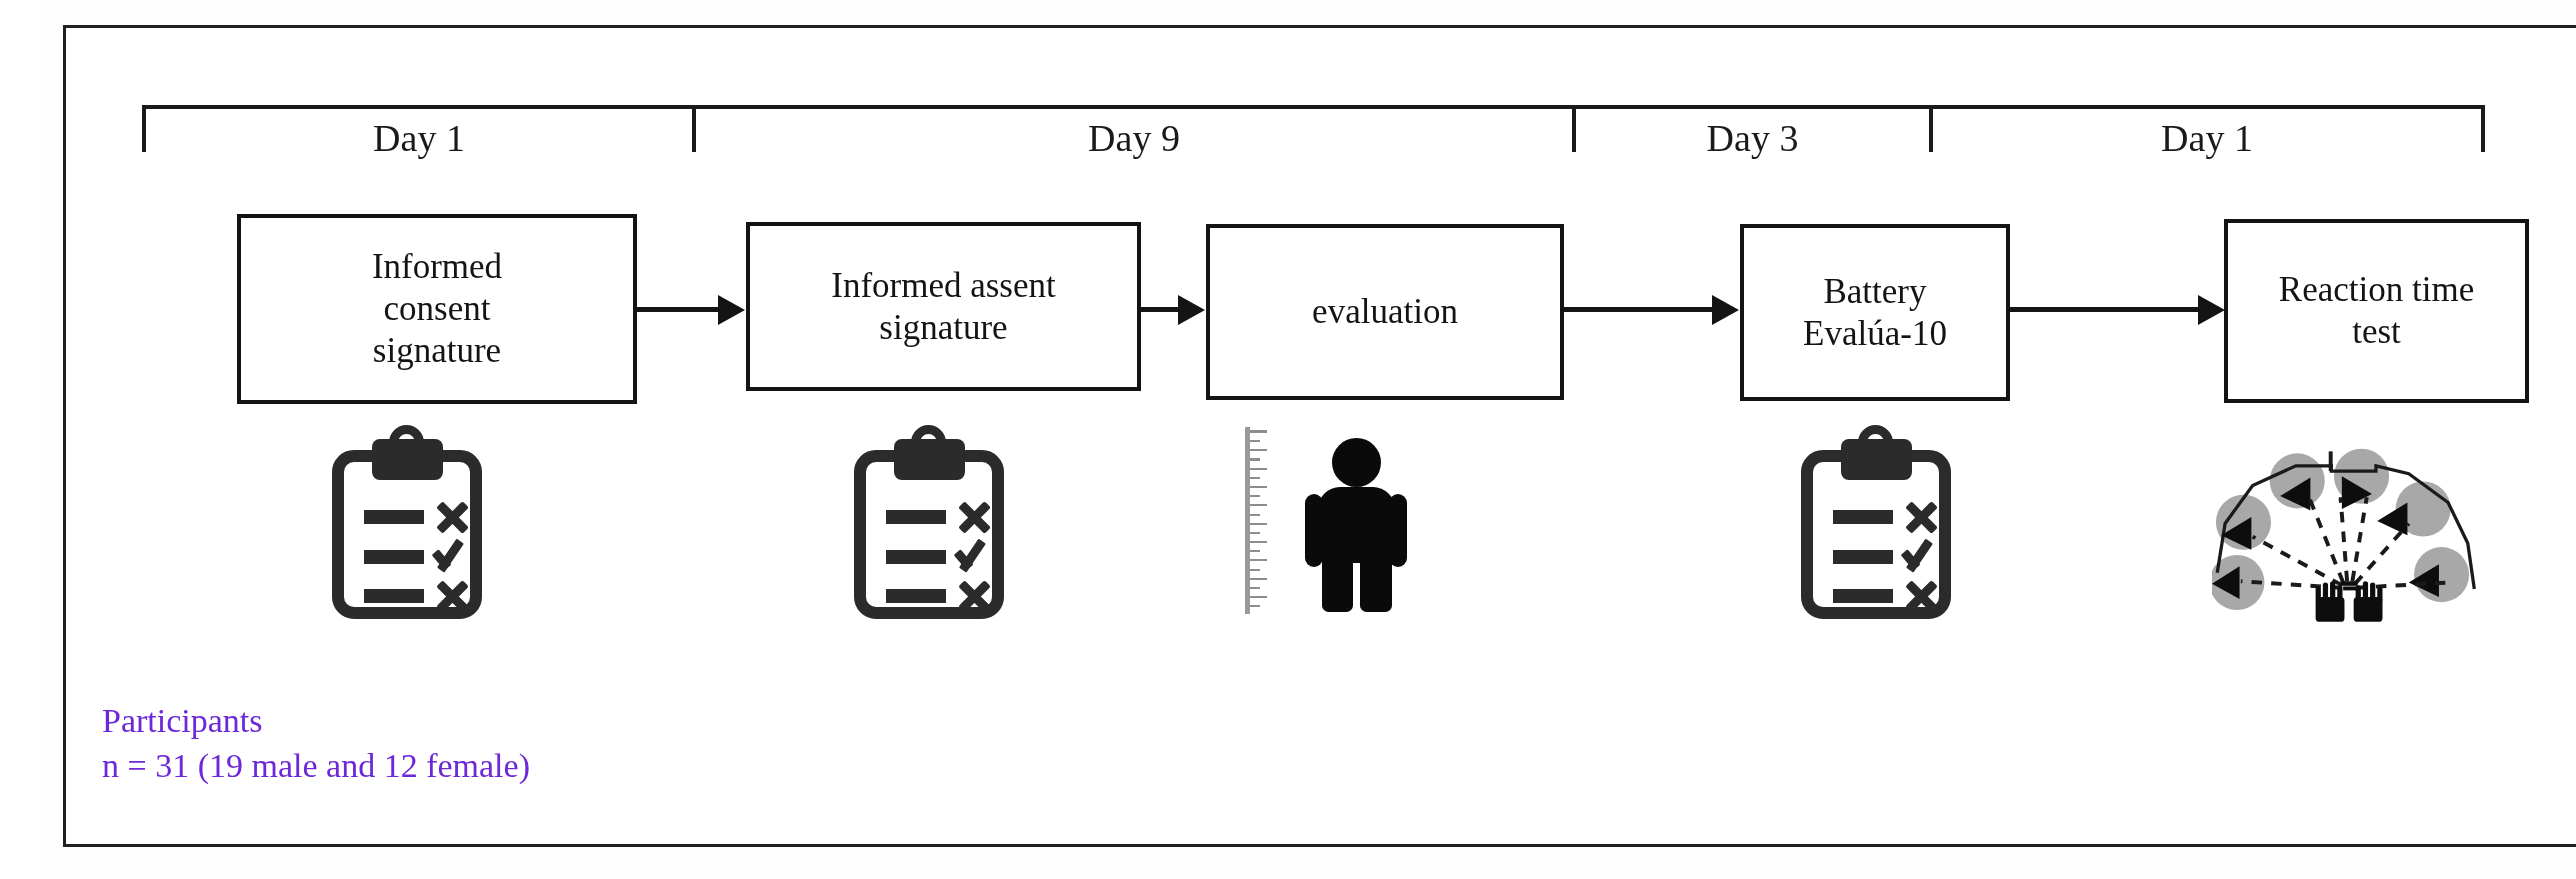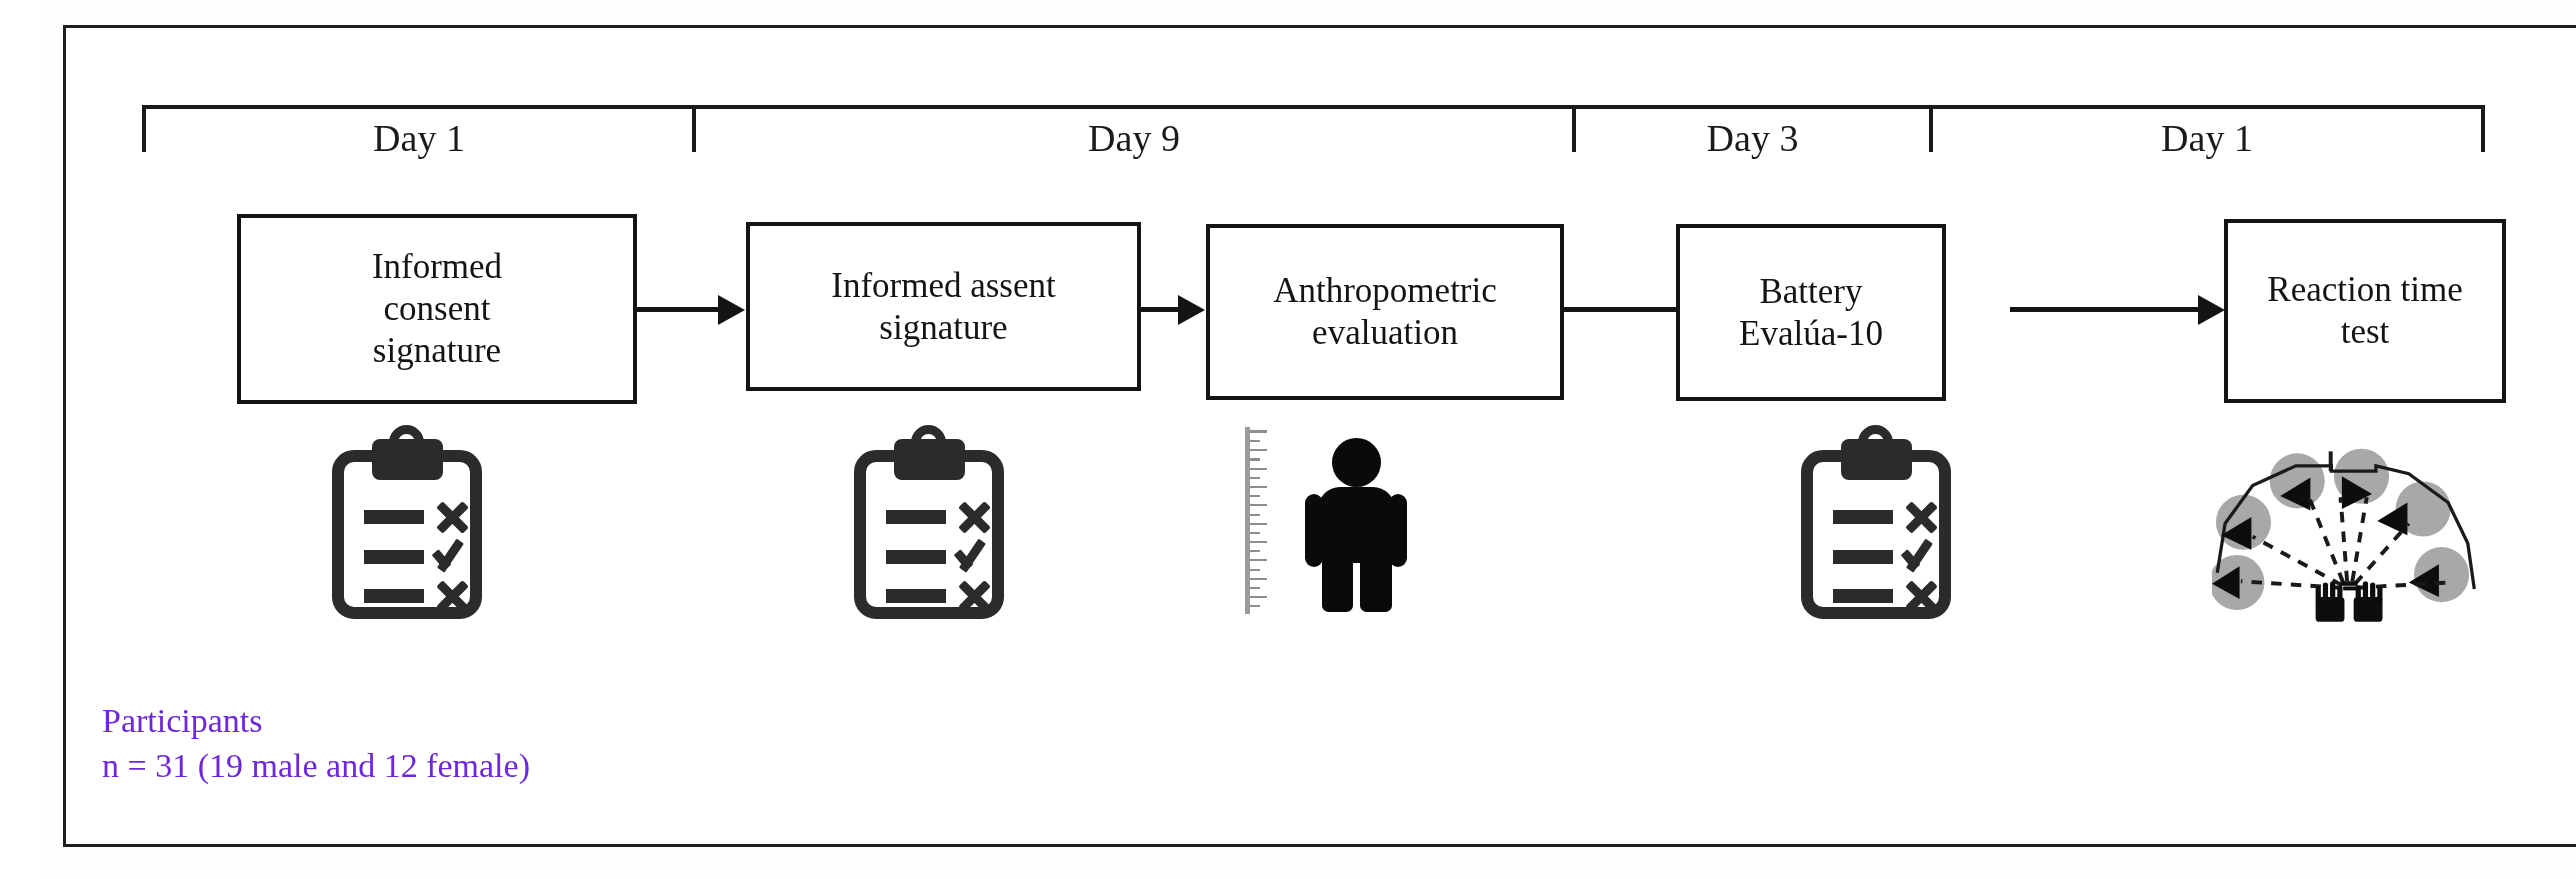--- a/index.html
+++ b/index.html
@@ -155,43 +155,42 @@
     </div>
   </div>
 
   <div class="arrow" style="left:1100px;top:307px;width:66px;">
     <div class="shaft" style="width:39px;"></div>
     <div class="head" style="left:38px;"></div>
   </div>
 
   <div class="pbox" style="left:1166px;top:224px;width:358px;height:176px;">
     <div class="ptext">
-      <div>Anthropometric</div>
       <div>evaluation</div>
     </div>
   </div>
 
   <div class="arrow" style="left:1524px;top:307px;width:177px;">
     <div class="shaft" style="width:150px;"></div>
     <div class="head" style="left:148px;"></div>
   </div>
 
-  <div class="pbox" style="left:1636px;top:224px;width:270px;height:177px;">
+  <div class="pbox" style="left:1700px;top:224px;width:270px;height:177px;">
     <div class="ptext">
       <div>Battery</div>
       <div class="pitalic">Evalúa-10</div>
     </div>
   </div>
 
   <div class="arrow" style="left:1970px;top:307px;width:216px;">
     <div class="shaft" style="width:189px;"></div>
     <div class="head" style="left:188px;"></div>
   </div>
 
-  <div class="pbox" style="left:2184px;top:219px;width:282px;height:184px;">
+  <div class="pbox" style="left:2184px;top:219px;width:305px;height:184px;">
     <div class="ptext">
       <div>Reaction time</div>
       <div>test</div>
     </div>
   </div>
 
   <div class="clipboard" style="left:283px;top:425px;">
     <div class="cb-body"></div>
     <div class="cb-clip"></div>
     <div class="cb-ring"></div>

